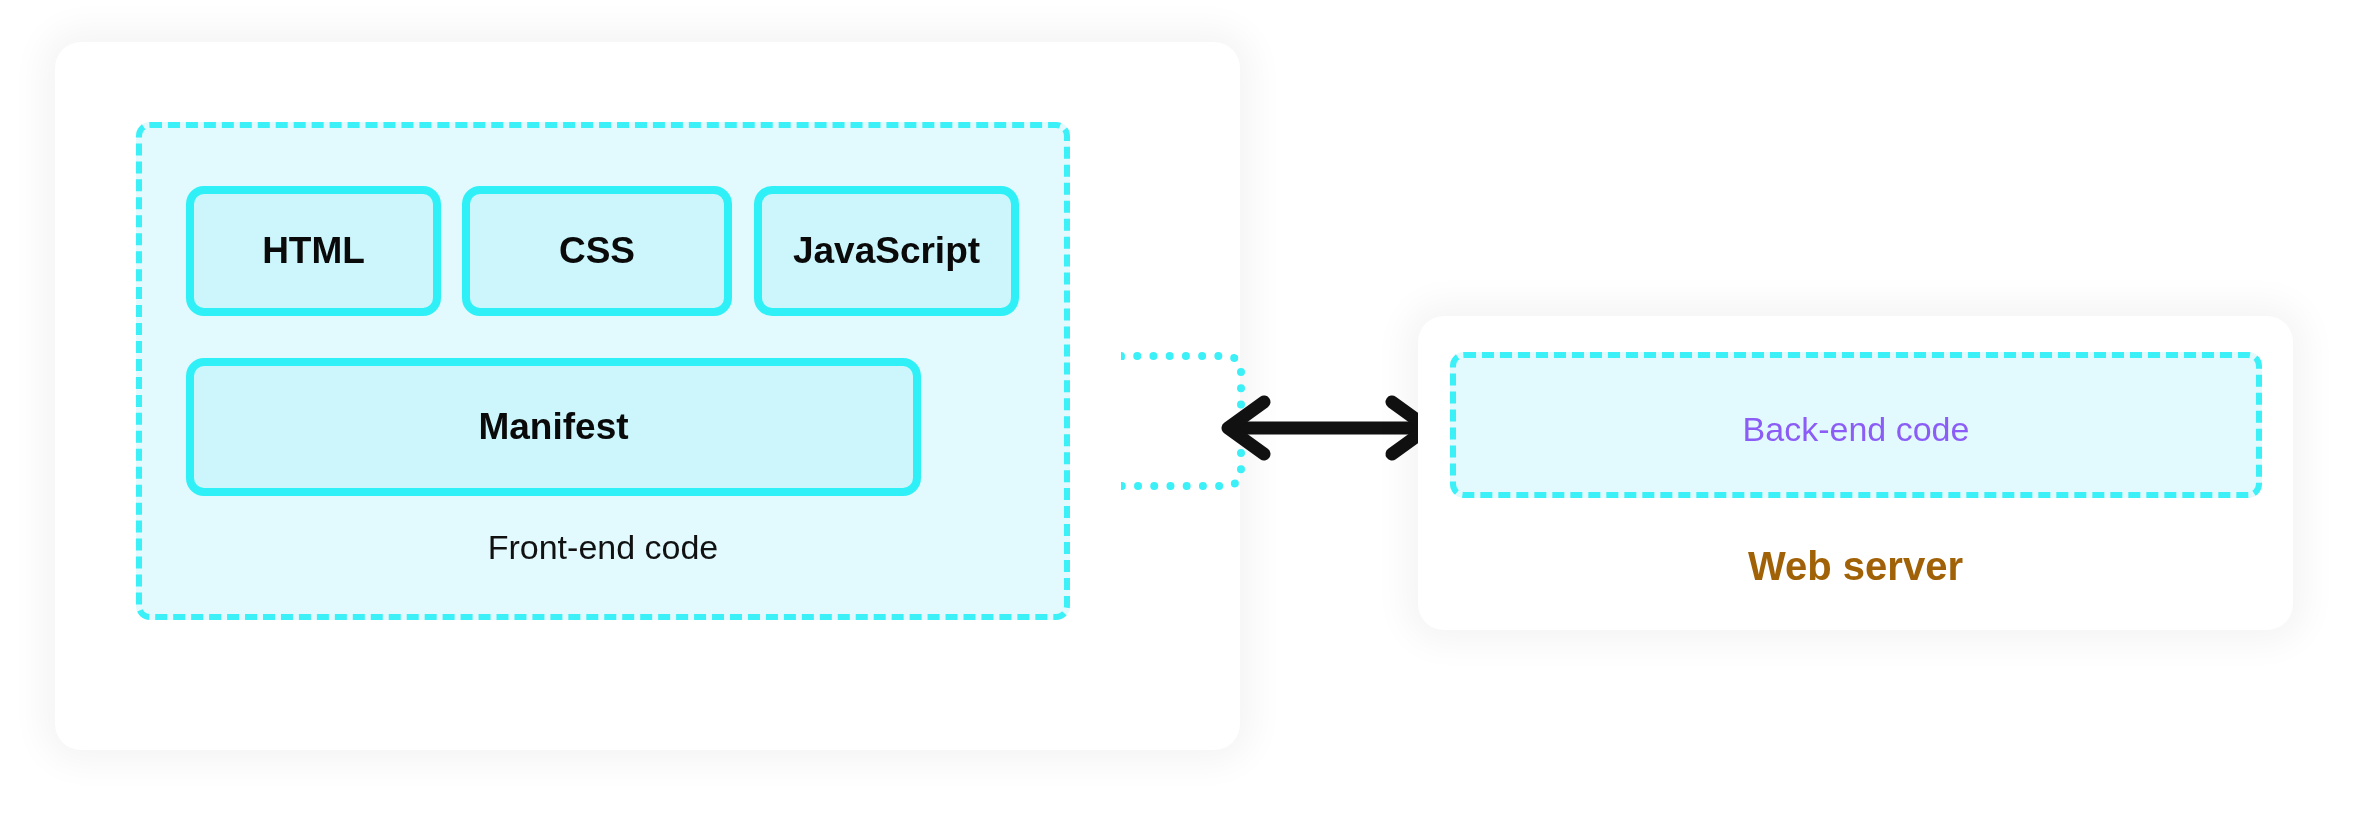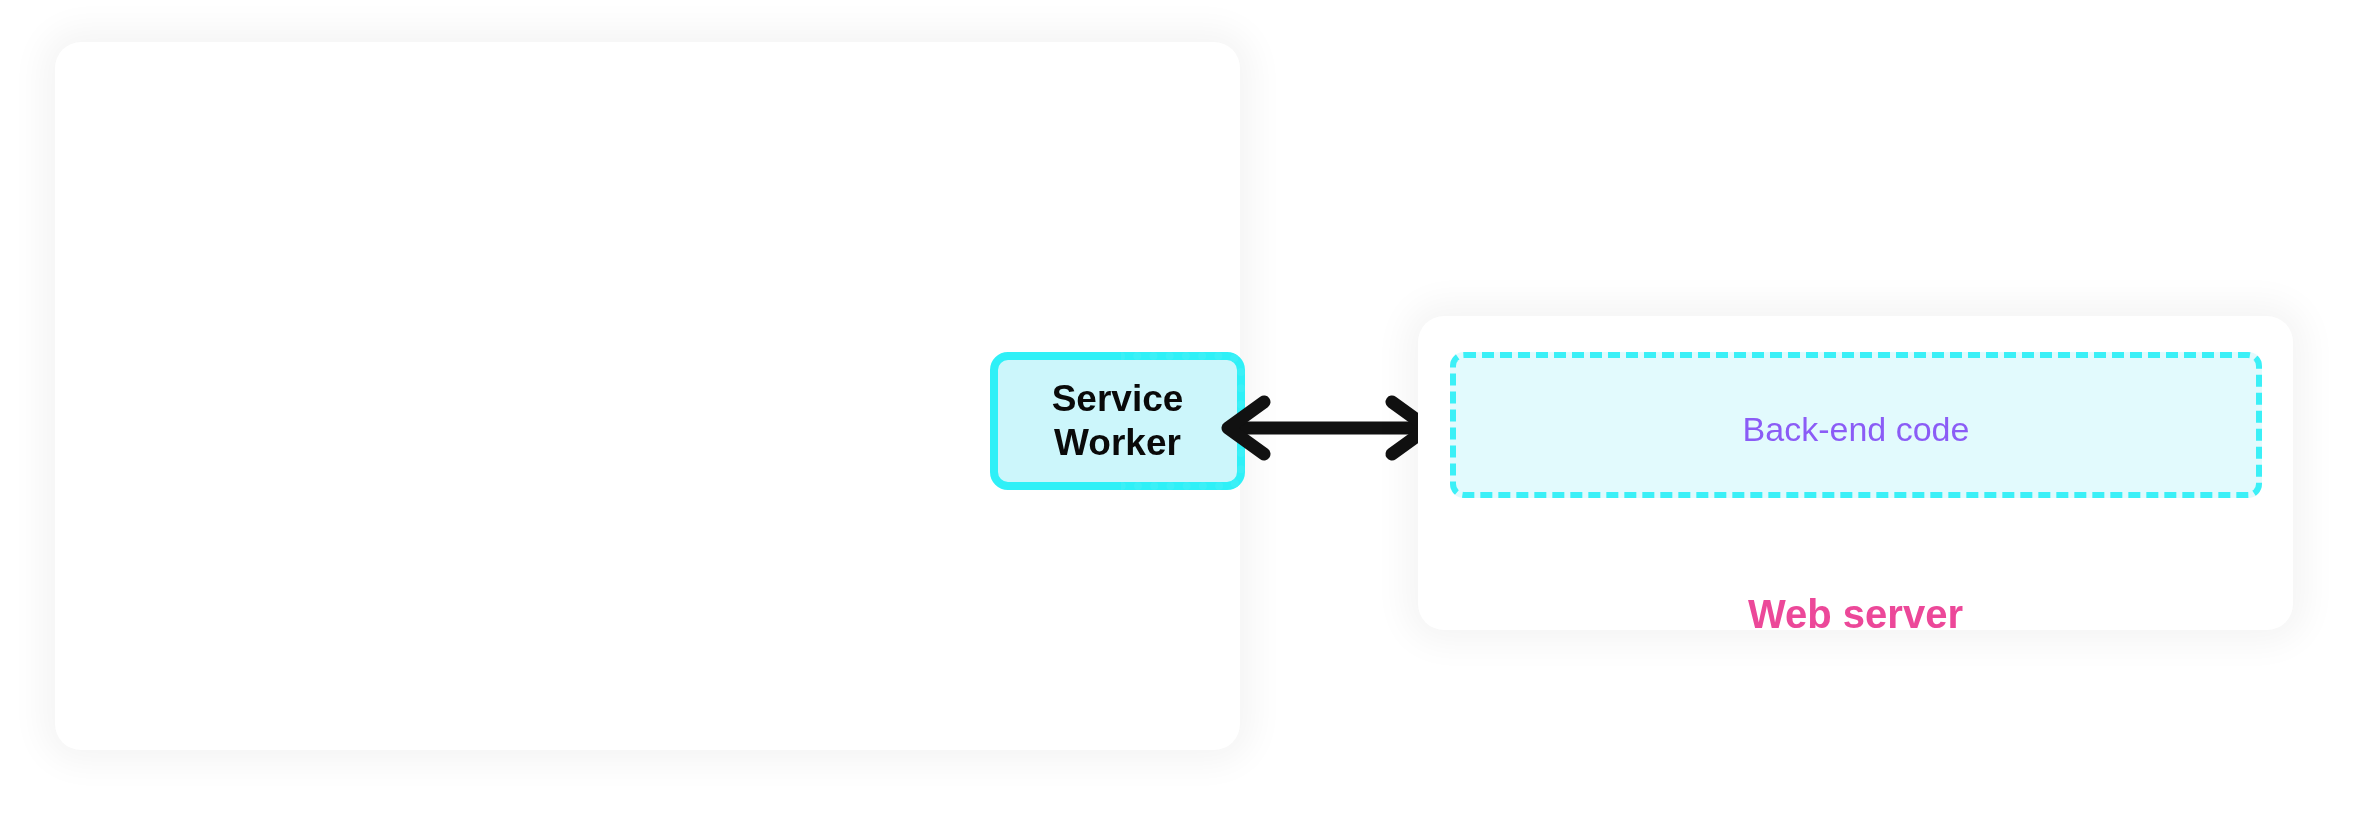--- a/index.html
+++ b/index.html
@@ -136,24 +136,23 @@
     color: #111111;
     font-size: 34px;
     font-weight: normal;
   }
   #frontend-caption { left: 0; top: 400px; }
 
   .panel-caption {
     position: absolute;
     width: 100%;
     text-align: center;
-    color: #ec4899;
+    color: #a16207;
     font-size: 40px;
     font-weight: bold;
-    margin-top: 48px;
   }
   #device-caption    { left: 0; top: 640px; }
   #webserver-caption { left: 0; top: 228px; }
 
   #backend-label {
     position: absolute;
     width: 100%;
     text-align: center;
     top: 52px;
     left: 0;
@@ -171,22 +170,33 @@
     height: 80px;
   }
 </style>
 </head>
 <body>
 
 <div id="canvas">
 
   <div id="device-panel" class="panel">
 
-
-    <div id="box-service-worker">Service Worker</div>
+    <div id="frontend-region" class="dashed-region">
+
+      <div id="box-html" class="code-box">HTML</div>
+
+      <div id="box-css" class="code-box">CSS</div>
+
+      <div id="box-js" class="code-box">JavaScript</div>
+
+      <div id="box-manifest" class="code-box">Manifest</div>
+
+      <div id="frontend-caption" class="region-caption">Front-end code</div>
+    </div>
+
     <div id="sw-dotted-overlay"></div>
 
   </div>
 
   <svg id="link-arrow" viewBox="0 0 232 80">
     <g stroke="#111111" stroke-width="13" stroke-linecap="round" stroke-linejoin="round" fill="none">
       <line x1="26" y1="40" x2="206" y2="40"></line>
       <polyline points="52,14 16,40 52,66"></polyline>
       <polyline points="180,14 216,40 180,66"></polyline>
     </g>

